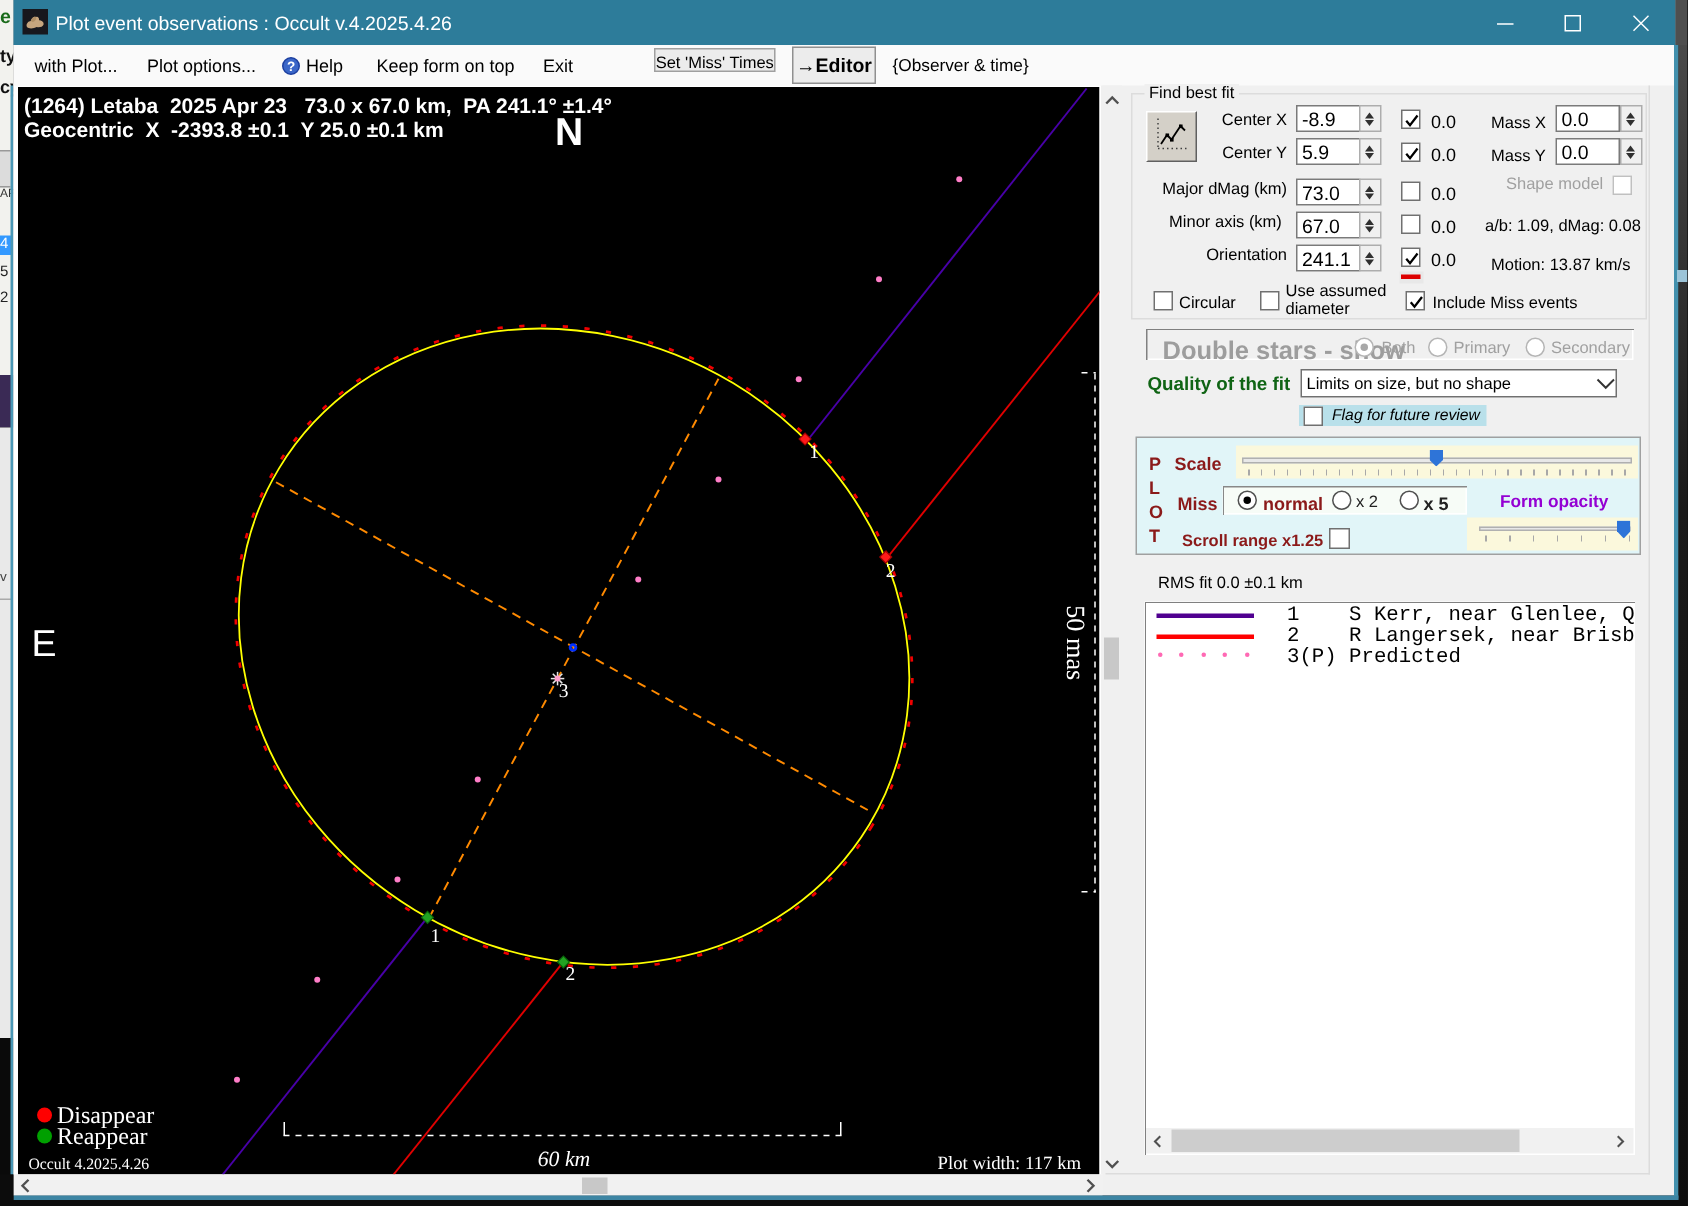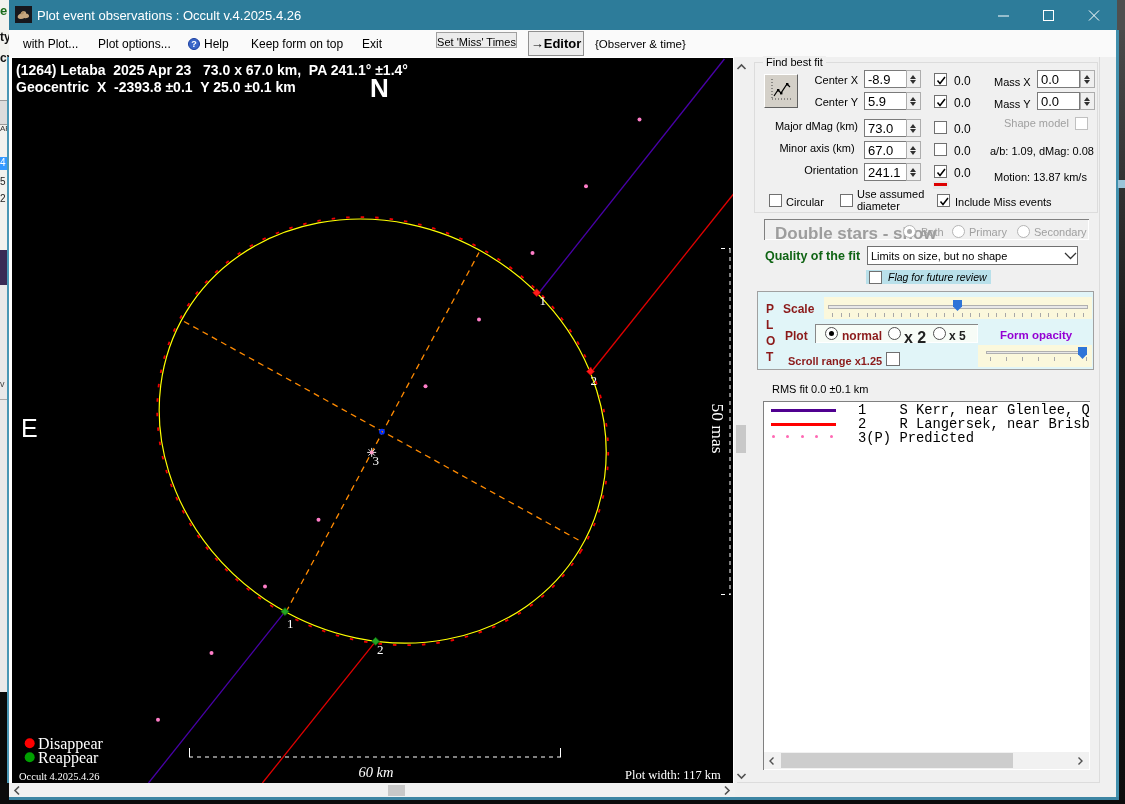--- a/index.html
+++ b/index.html
@@ -272,27 +272,27 @@
 <div class="lbl" style="left:888px;top:271px;font-style:italic;font-size:10.5px">Flag for future review</div>
 
 <div class="a" style="left:757px;top:291px;width:337px;height:79px;background:#e1f5f8;border:1px solid #a0a0a0;box-sizing:border-box"></div>
 <div class="lbl" style="left:766px;top:301px;font-weight:bold;font-size:12px;color:#8b1a1a;line-height:16px">P<br>L<br>O<br>T</div>
 <div class="lbl" style="left:783px;top:302px;font-weight:bold;font-size:12px;color:#8b1a1a">Scale</div>
 <div class="a" style="left:824px;top:297px;width:268px;height:22px;background:#fbf8dc"></div>
 <div class="a" style="left:828px;top:305px;width:260px;height:4px;background:#e8e8e8;border:1px solid #b0b0b0;box-sizing:border-box"></div>
 <div class="a" style="left:953px;top:300px;width:9px;height:11px;background:#2e74d8;clip-path:polygon(0 0,100% 0,100% 60%,50% 100%,0 60%)"></div>
 <div class="a" style="left:832px;top:313px;width:256px;height:4px;background:repeating-linear-gradient(90deg,#a8a8a8 0 1px,transparent 1px 8.65px)"></div>
 
-<div class="lbl" style="left:785px;top:329px;font-weight:bold;font-size:12px;color:#8b1a1a">Plot</div>
+<div class="lbl" style="left:785px;top:329px;font-weight:bold;font-size:12px;color:#8b1a1a">Miss</div>
 <div class="a" style="left:815px;top:324px;width:163px;height:19px;background:#f7fcf7;box-shadow:inset 1px 1px 0 #888,inset -1px -1px 0 #fff"></div>
 <div class="radio" style="left:825px;top:327px;border-color:#505050"></div>
 <div class="a" style="left:829px;top:331px;width:5px;height:5px;border-radius:50%;background:#000"></div>
 <div class="lbl" style="left:842px;top:329px;font-weight:bold;font-size:12px;color:#8b1a1a">normal</div>
 <div class="radio" style="left:888px;top:327px;border-color:#505050"></div>
-<div class="lbl" style="left:904px;top:329px;font-weight:bold;font-size:16px;color:#222">x 2</div>
+<div class="lbl" style="left:904px;top:329px;font-weight:normal;font-size:11px;color:#222">x 2</div>
 <div class="radio" style="left:933px;top:327px;border-color:#505050"></div>
 <div class="lbl" style="left:949px;top:329px;font-weight:bold;font-size:12px;color:#222">x 5</div>
 <div class="lbl" style="left:1000px;top:329px;font-weight:bold;font-size:11.5px;color:#9400d3">Form opacity</div>
 
 <div class="lbl" style="left:788px;top:355px;font-weight:bold;font-size:11px;color:#8b1a1a">Scroll range x1.25</div>
 <div class="cb" style="left:886px;top:352px;width:14px;height:14px"></div>
 <div class="a" style="left:978px;top:345px;width:114px;height:22px;background:#fbf8dc"></div>
 <div class="a" style="left:986px;top:351px;width:101px;height:3px;background:#e8e8e8;border:1px solid #b0b0b0;box-sizing:border-box"></div>
 <div class="a" style="left:1078px;top:347px;width:9px;height:12px;background:#2e74d8;clip-path:polygon(0 0,100% 0,100% 60%,50% 100%,0 60%)"></div>
 <div class="a" style="left:990px;top:357px;width:98px;height:4px;background:repeating-linear-gradient(90deg,#a8a8a8 0 1px,transparent 1px 16px)"></div>

